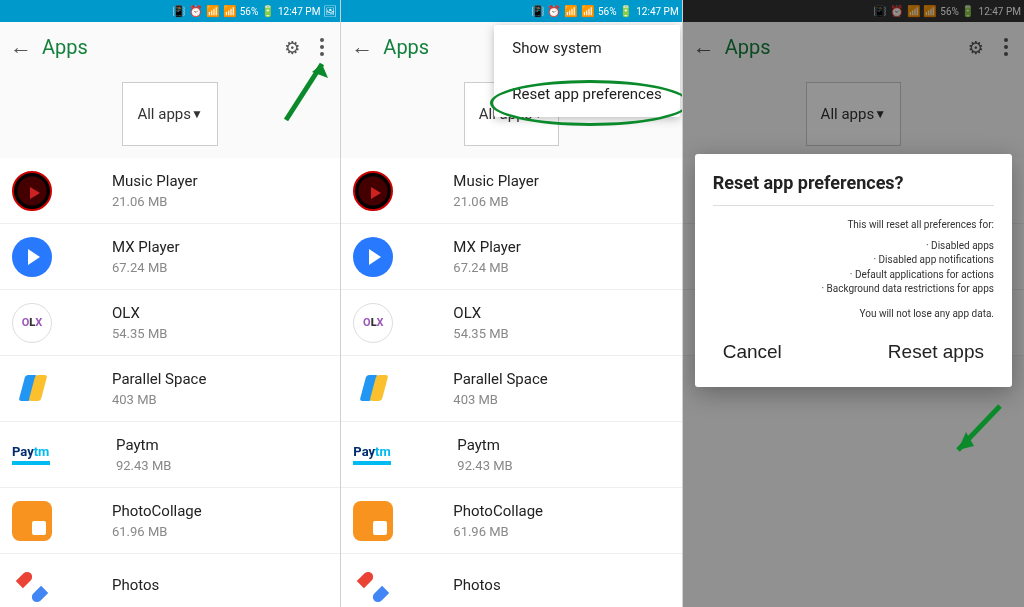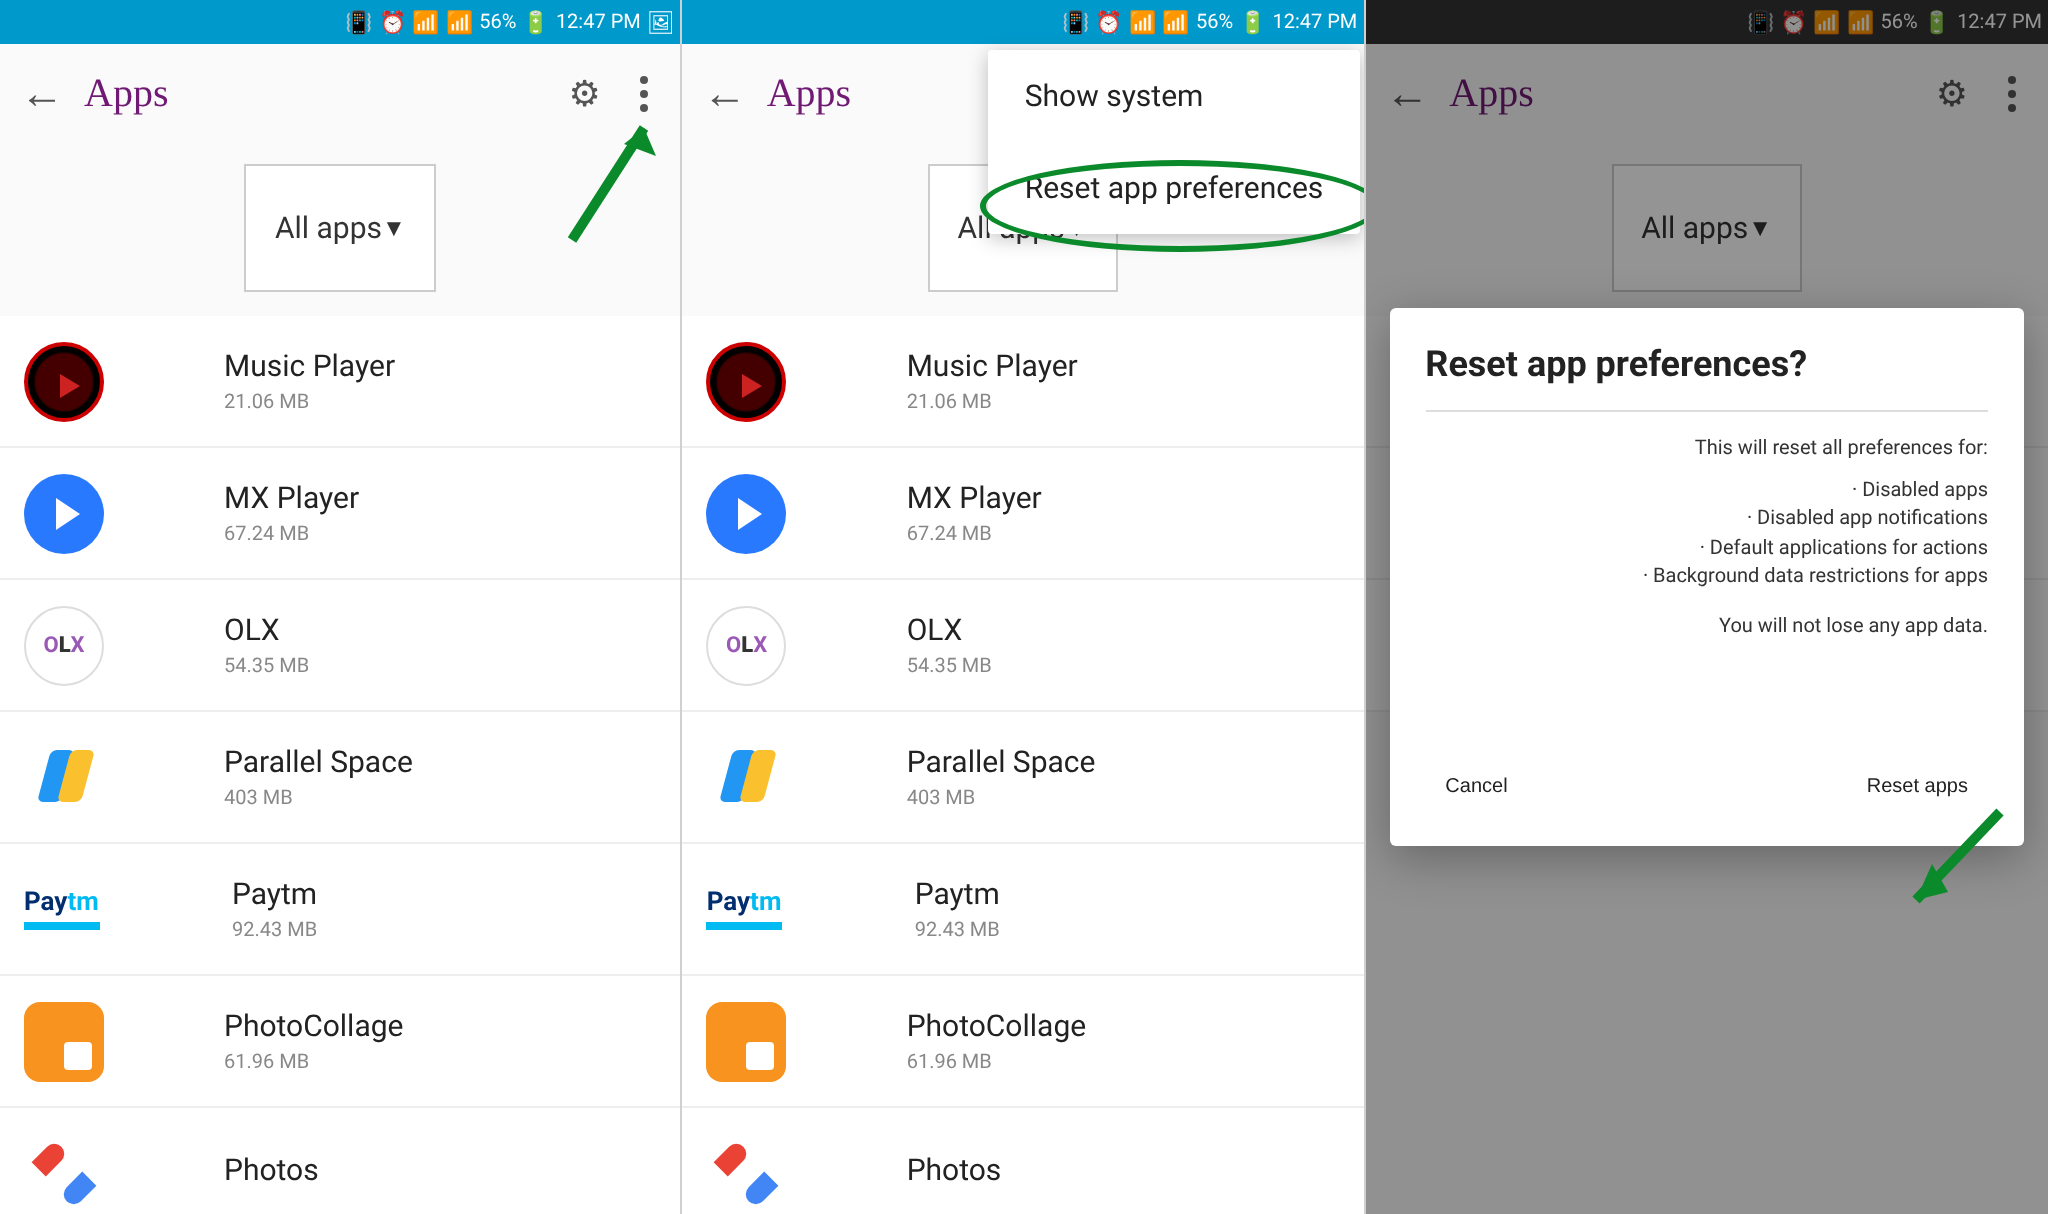--- a/index.html
+++ b/index.html
@@ -5,21 +5,21 @@
   * { box-sizing: border-box; margin: 0; padding: 0; }
   body { font-family: Roboto, Arial, sans-serif; background: #fff; width: 1024px; height: 607px; overflow: hidden; }
   .screens { display: flex; width: 1024px; height: 607px; }
   .screen { width: 341.33px; height: 607px; position: relative; border-right: 1px solid #d0d0d0; background: #fafafa; overflow: hidden; }
   .screen:last-child { border-right: none; }
   .statusbar { height: 22px; background: #0099cc; color: #fff; display: flex; align-items: center; font-size: 10px; padding: 0 3px; justify-content: flex-end; position: relative; }
   .statusbar .sb-right { display: flex; gap: 3px; align-items: center; }
   .sb-icon { font-size: 11px; }
   .header { height: 50px; background: #fafafa; display: flex; align-items: center; padding: 0 6px; }
   .back-arrow { font-size: 22px; color: #555; padding: 4px 10px 4px 4px; cursor: pointer; }
-  .header-title { font-size: 20px; color: #701a75; flex: 1; font-family: Liberation Serif, serif; }
+  .header-title { font-size: 20px; color: #15803d; flex: 1; }
   .gear { font-size: 18px; color: #555; padding: 6px 10px; cursor: pointer; }
   .overflow { padding: 6px 10px; cursor: pointer; display: flex; flex-direction: column; gap: 3px; justify-content: center; }
   .overflow .dot { width: 4px; height: 4px; background: #555; border-radius: 50%; }
   .filter-row { display: flex; justify-content: center; padding: 10px 0 12px 0; background: #fafafa; }
   .filter-box { border: 1px solid #ccc; background: #fff; padding: 22px 14px; display: flex; align-items: center; cursor: pointer; font-size: 15px; color: #333; }
   .chev { font-size: 12px; color: #333; }
   .list { background: #fff; }
   .app-row { display: flex; align-items: center; padding: 10px 12px; border-bottom: 1px solid #eee; height: 66px; cursor: pointer; gap: 48px; }
   .app-icon { width: 40px; height: 40px; border-radius: 50%; margin-right: 12px; flex-shrink: 0; display: flex; align-items: center; justify-content: center; font-size: 18px; font-weight: bold; color: #fff; }
   .icon-music { background: radial-gradient(circle, #400 55%, #000 60%); border: 2px solid #c00; position: relative; }
@@ -35,42 +35,42 @@
   .paytm-text { font-size: 13px; font-weight: bold; color: #022e6f; }
   .paytm-text .tm { color: #00baf2; text-align: center; }
   .paytm-bar { width: 38px; height: 4px; background: #00baf2; margin-top: 2px; }
   .icon-photocollage { background: #f7931e; border-radius: 8px; position: relative; }
   .icon-photocollage::after { content: ""; position: absolute; right: 6px; bottom: 6px; width: 14px; height: 14px; background: #fff; border-radius: 2px; }
   .icon-photos { background: #fff; position: relative; border-radius: 50%; }
   .icon-photos::before { content: ""; position: absolute; left: 8px; top: 4px; width: 10px; height: 16px; background: #ea4335; border-radius: 8px 8px 0 0; transform: rotate(45deg); }
   .icon-photos::after { content: ""; position: absolute; right: 8px; bottom: 4px; width: 10px; height: 16px; background: #4285f4; border-radius: 0 0 8px 8px; transform: rotate(45deg); }
   .app-info { display: flex; flex-direction: column; }
   .app-name { font-size: 15px; color: #222; }
-  .app-size { font-size: 10px; color: #888; margin-top: 4px; }
+  .app-size { font-size: 13px; color: #888; margin-top: 4px; }
 
   
   .popup-menu { position: absolute; top: 25px; right: 2px; background: #fff; box-shadow: 0 2px 10px rgba(0,0,0,.25); z-index: 5; border-radius: 2px; }
   .popup-item { padding: 14px 18px; font-size: 15px; color: #222; cursor: pointer; white-space: nowrap; }
   .green-circle { position: absolute; border: 3px solid #0a8a2a; border-radius: 50%; width: 200px; height: 46px; top: 80px; right: -8px; z-index: 6; pointer-events: none; }
 
   
   .arrow { position: absolute; z-index: 7; pointer-events: none; }
   .arrow-line { stroke: #0a8a2a; stroke-width: 5; fill: none; }
   .arrow-head { fill: #0a8a2a; }
 
   
   .dim-overlay { position: absolute; inset: 0; background: rgba(0,0,0,.42); z-index: 3; }
   .screen.dimmed .statusbar { background: #333; }
   .dialog { position: absolute; top: 154px; left: 12px; right: 12px; background: #fff; border-radius: 3px; z-index: 5; padding: 18px 18px 8px 18px; box-shadow: 0 6px 24px rgba(0,0,0,.3); }
   .dialog-title { font-size: 18px; color: #222; padding-bottom: 12px; border-bottom: 1px solid #ddd; font-weight: bold; }
   .dialog-body { font-size: 10px; color: #333; line-height: 1.45; padding: 12px 0 6px 0; text-align: right; }
   .dialog-body ul { list-style: none; margin: 6px 0 10px 0; }
   .dialog-body ul li::before { content: "· "; }
   .dialog-actions { display: flex; justify-content: space-between; padding: 6px 4px 8px 4px; }
-  .dialog-btn { font-size: 10px; color: #222; padding: 8px 6px; cursor: pointer; background: none; border: none; margin-top: 47px; }
+  .dialog-btn { font-size: 19px; color: #222; padding: 8px 6px; cursor: pointer; background: none; border: none; }
 </style>
 </head>
 <body>
 
 <div class="screens">
 
   <div class="screen">
     <div class="statusbar">
       <div class="sb-right">
         <span class="sb-icon">📳</span>

